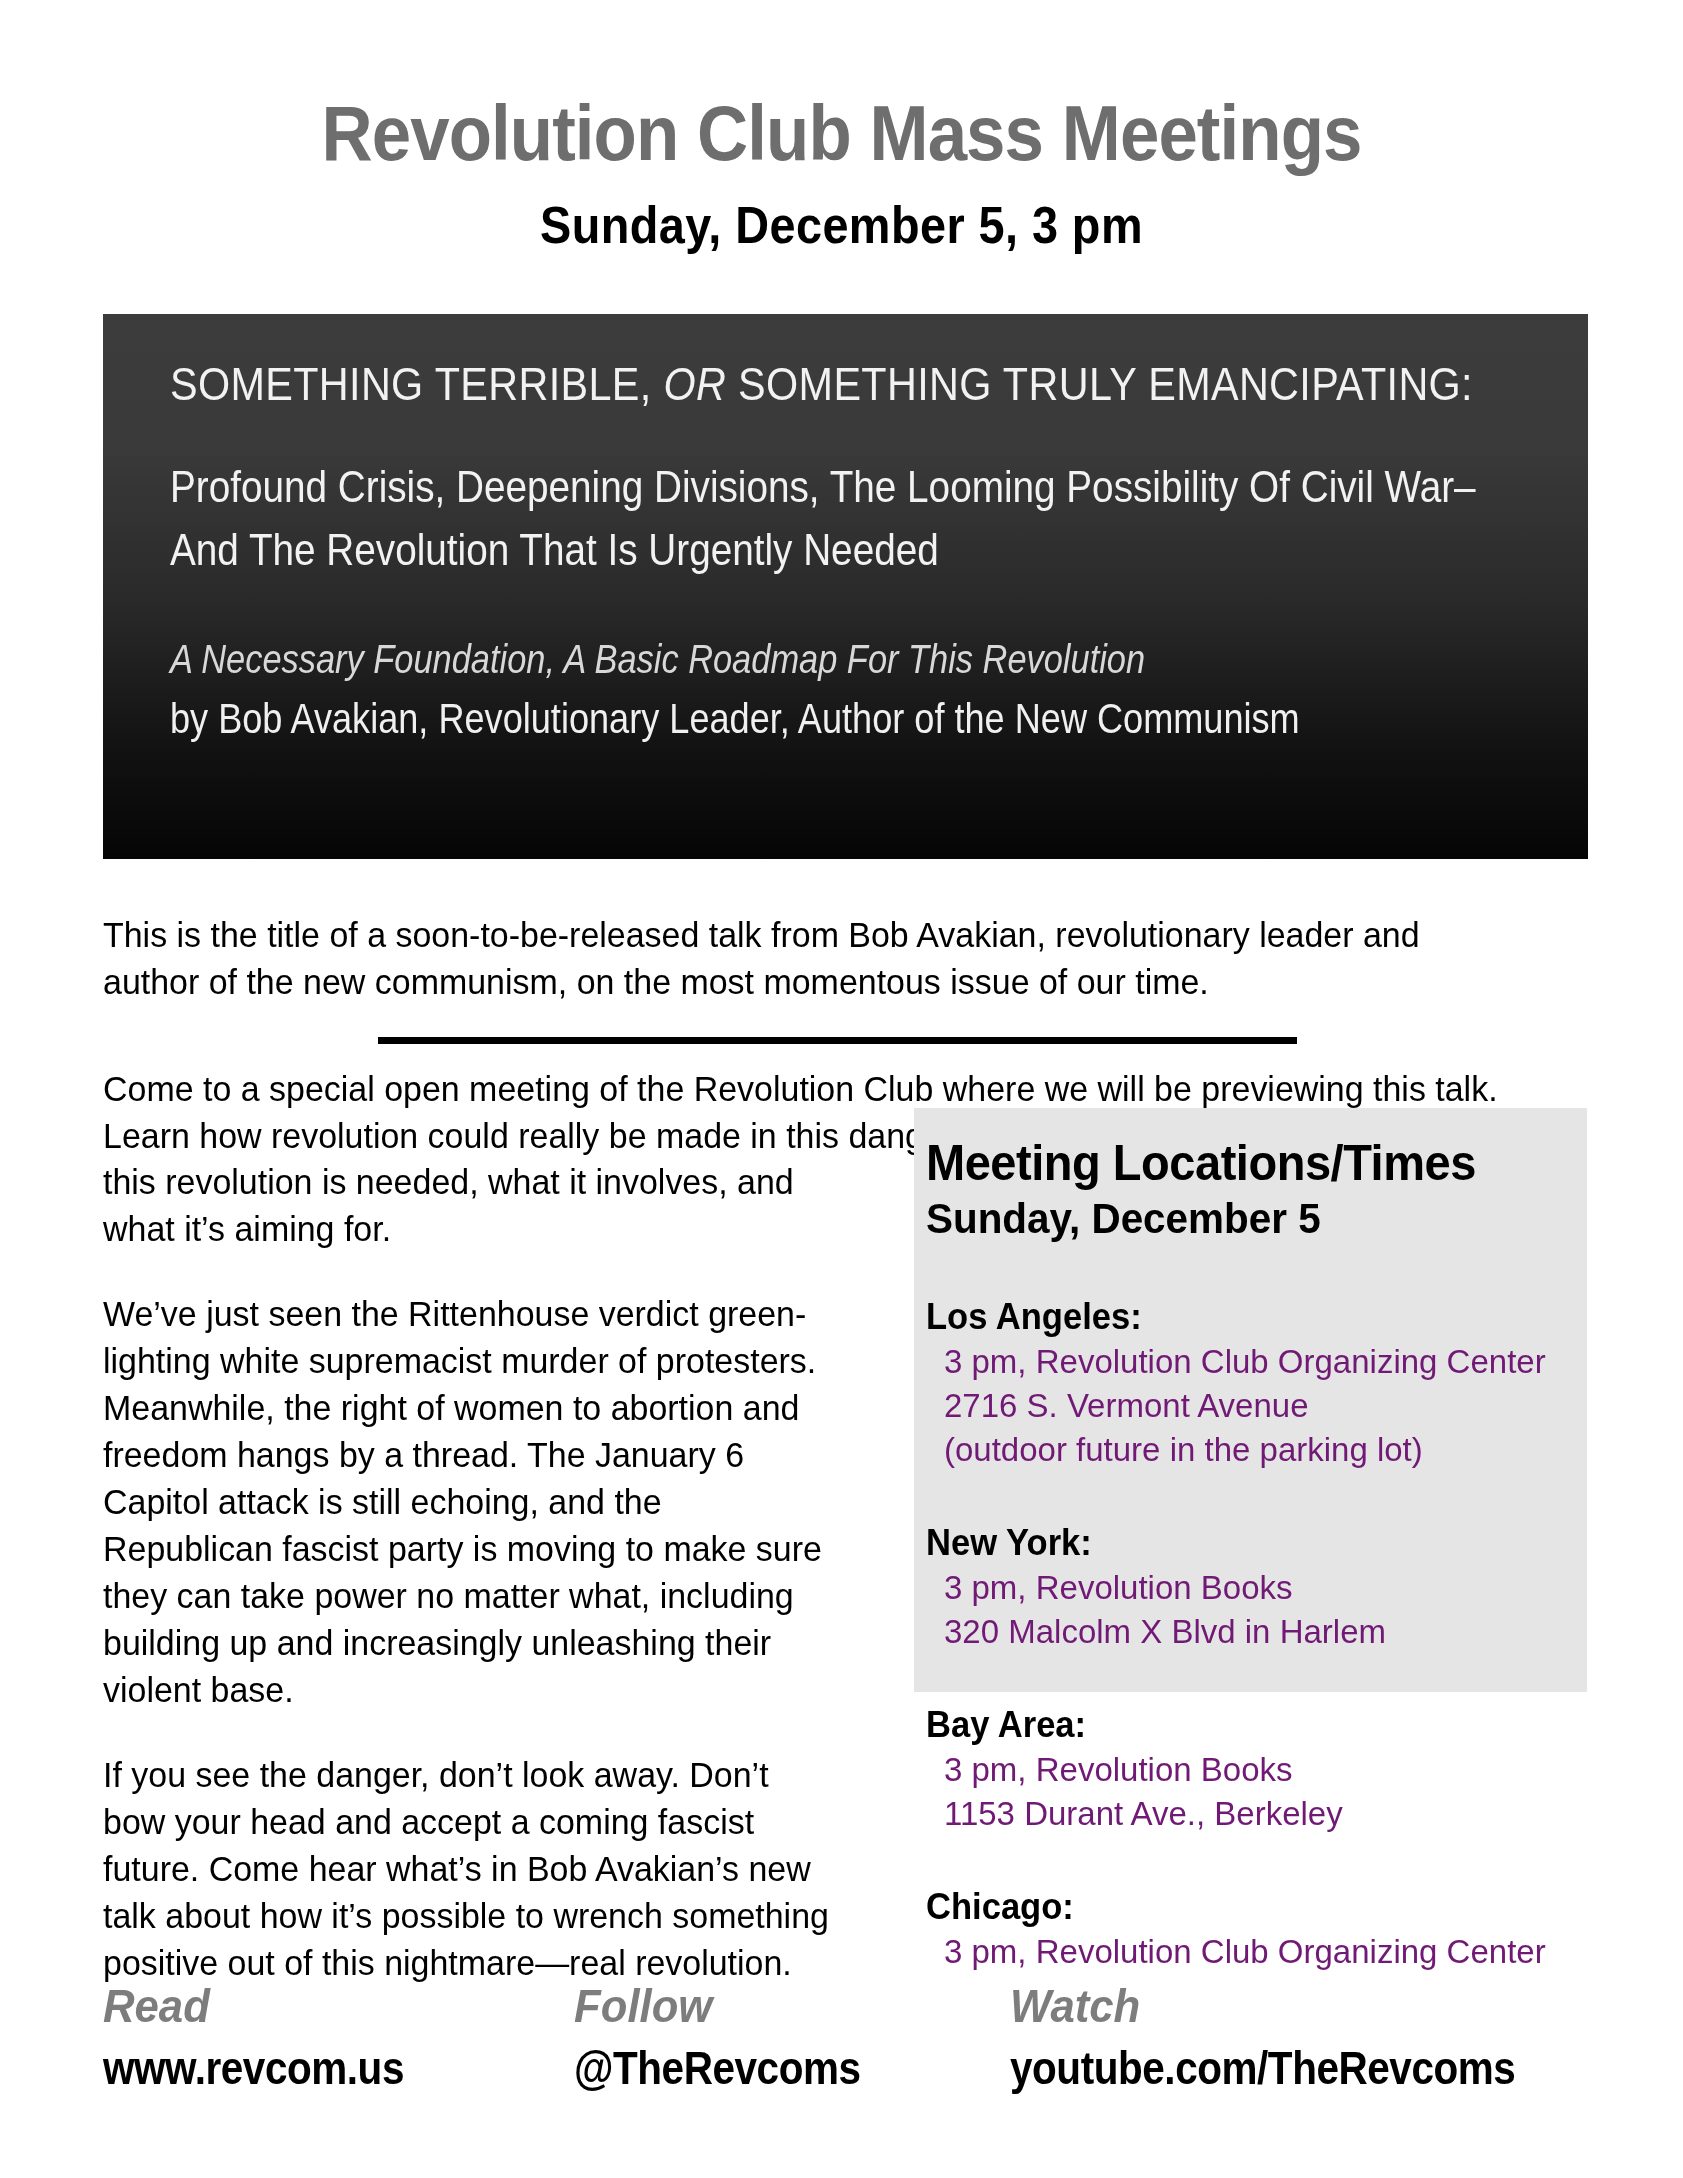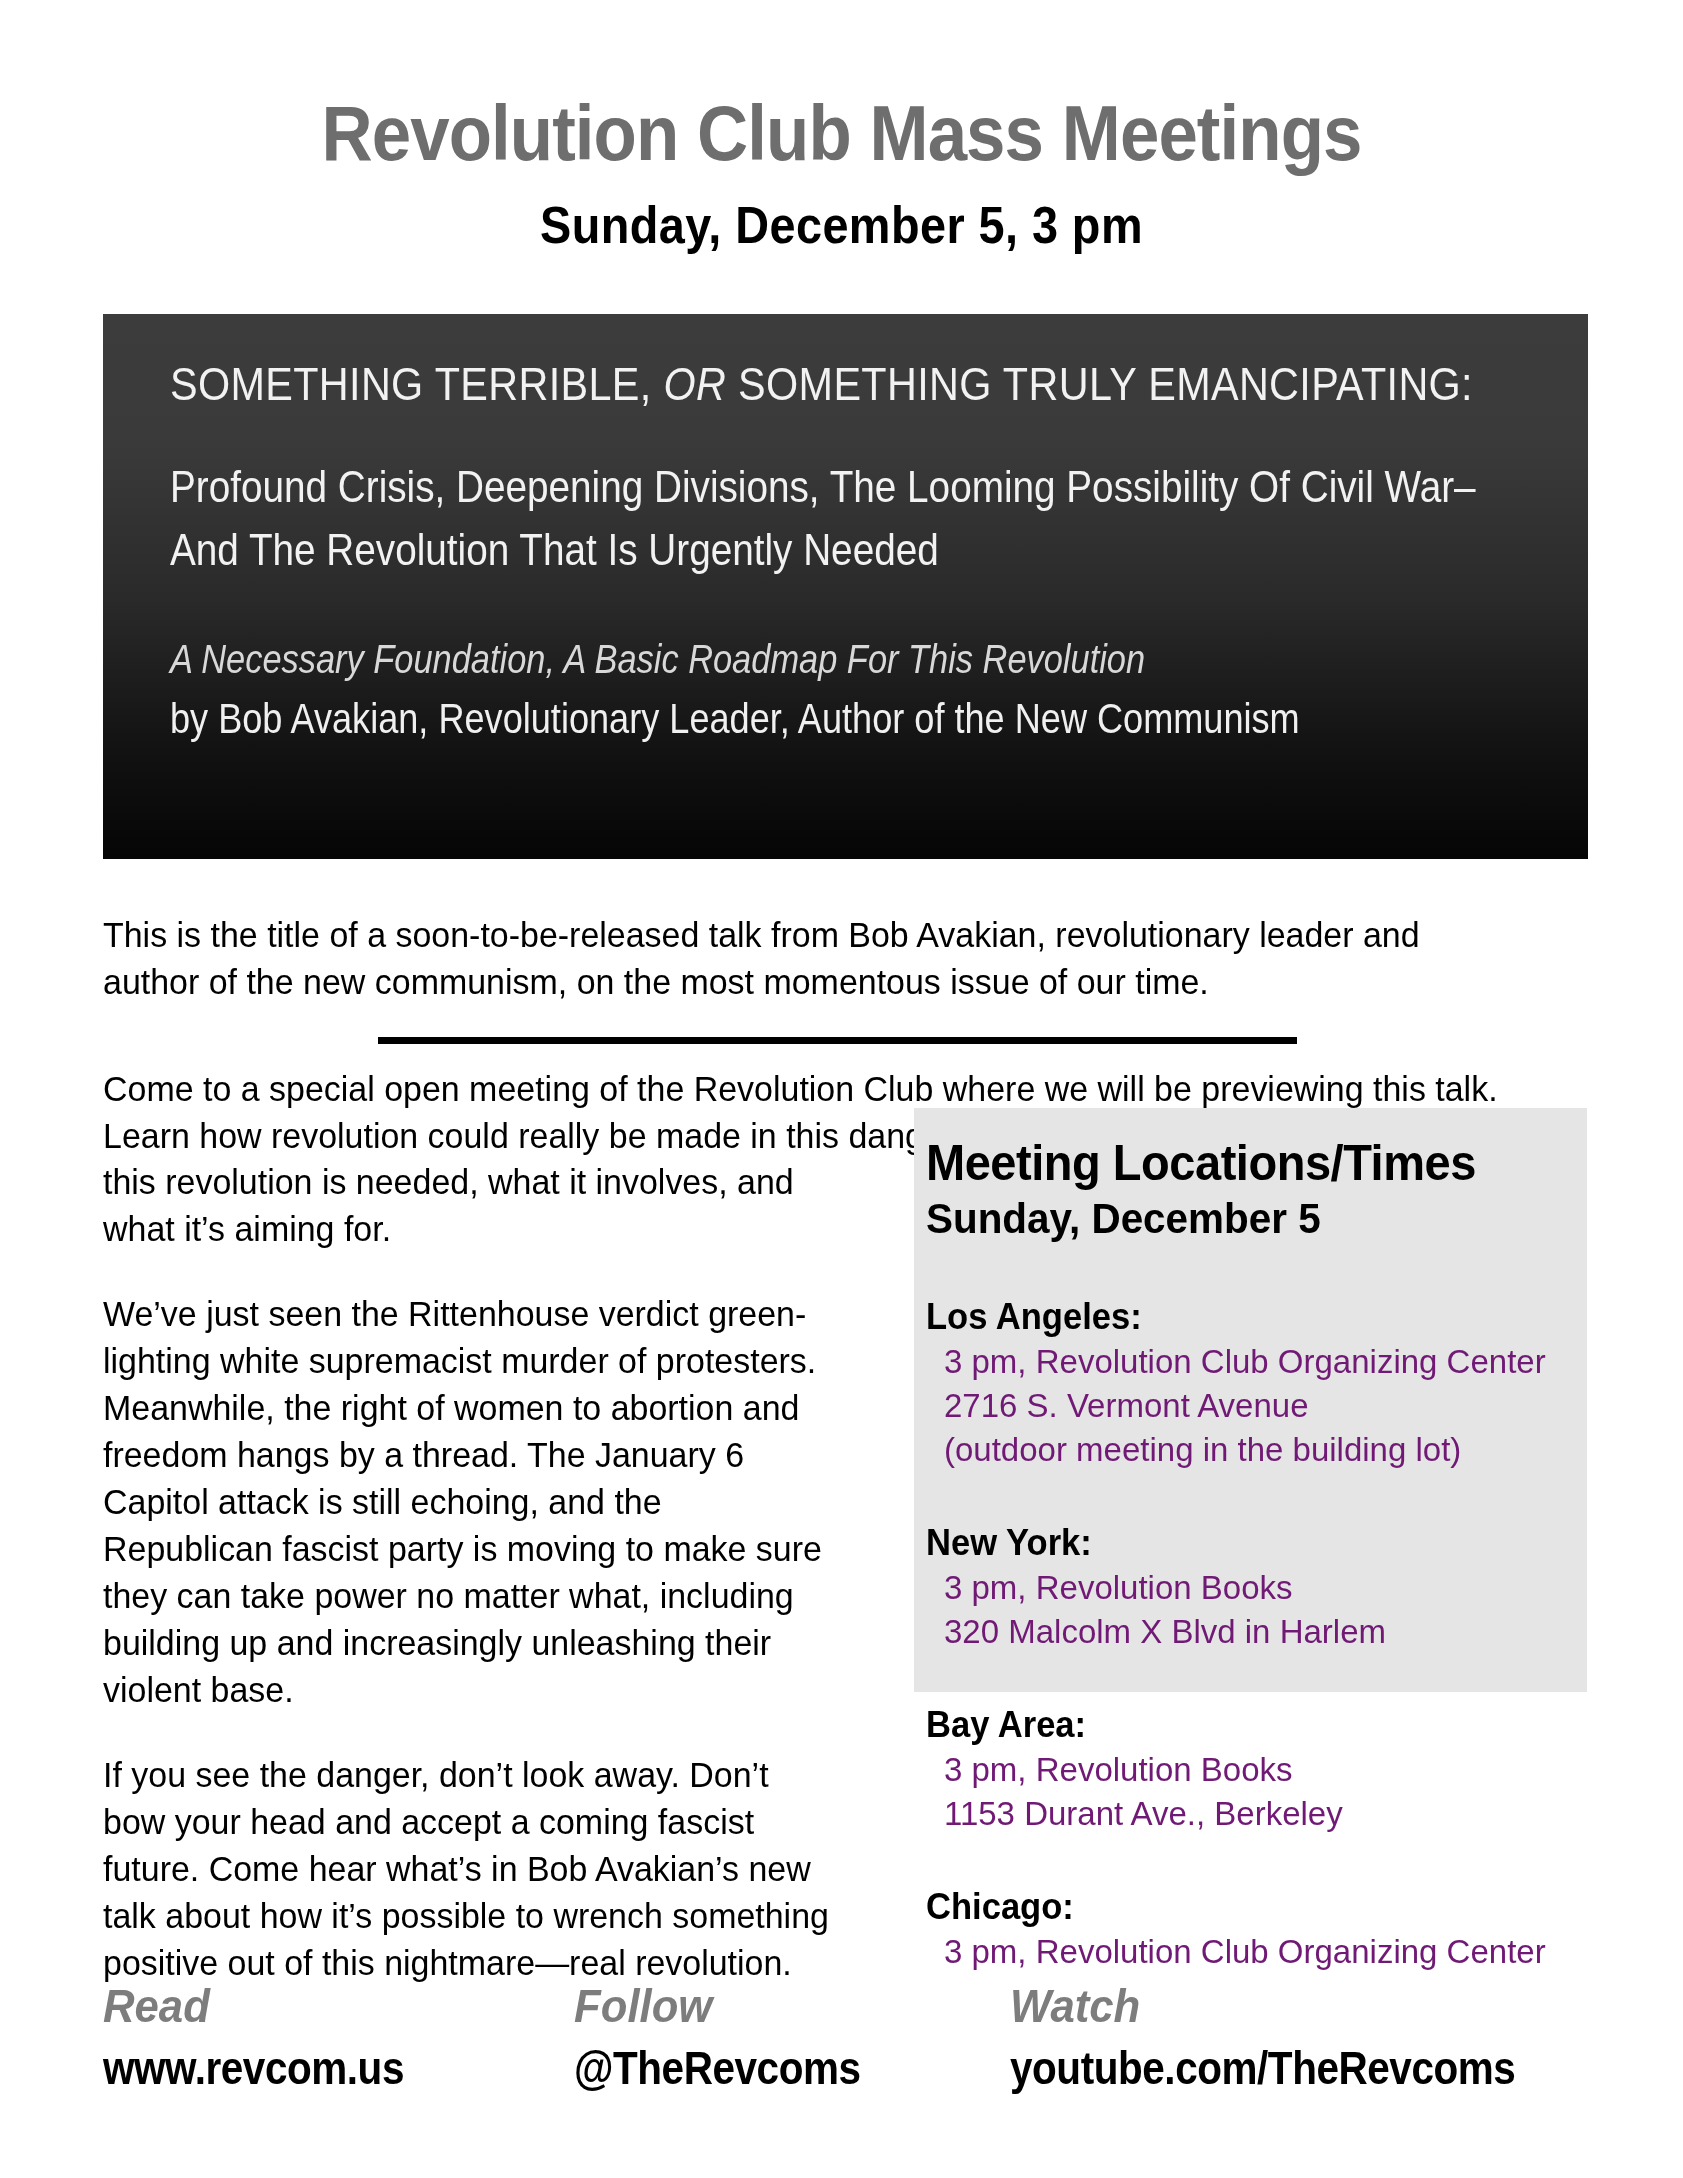--- a/index.html
+++ b/index.html
@@ -275,21 +275,21 @@
   </div>
 
   <div class="infobox">
     <div class="ib-title">Meeting Locations/Times</div>
     <div class="ib-date">Sunday, December 5</div>
 
     <div class="loc">
       <div class="loc-city">Los Angeles:</div>
       <div class="loc-line">3 pm, Revolution Club Organizing Center</div>
       <div class="loc-line">2716 S. Vermont Avenue</div>
-      <div class="loc-line">(outdoor meeting in the building lot)</div>
+      <div class="loc-line">(outdoor future in the parking lot)</div>
     </div>
 
     <div class="loc">
       <div class="loc-city">New York:</div>
       <div class="loc-line">3 pm, Revolution Books</div>
       <div class="loc-line">320 Malcolm X Blvd in Harlem</div>
     </div>
 
     <div class="loc">
       <div class="loc-city">Bay Area:</div>

